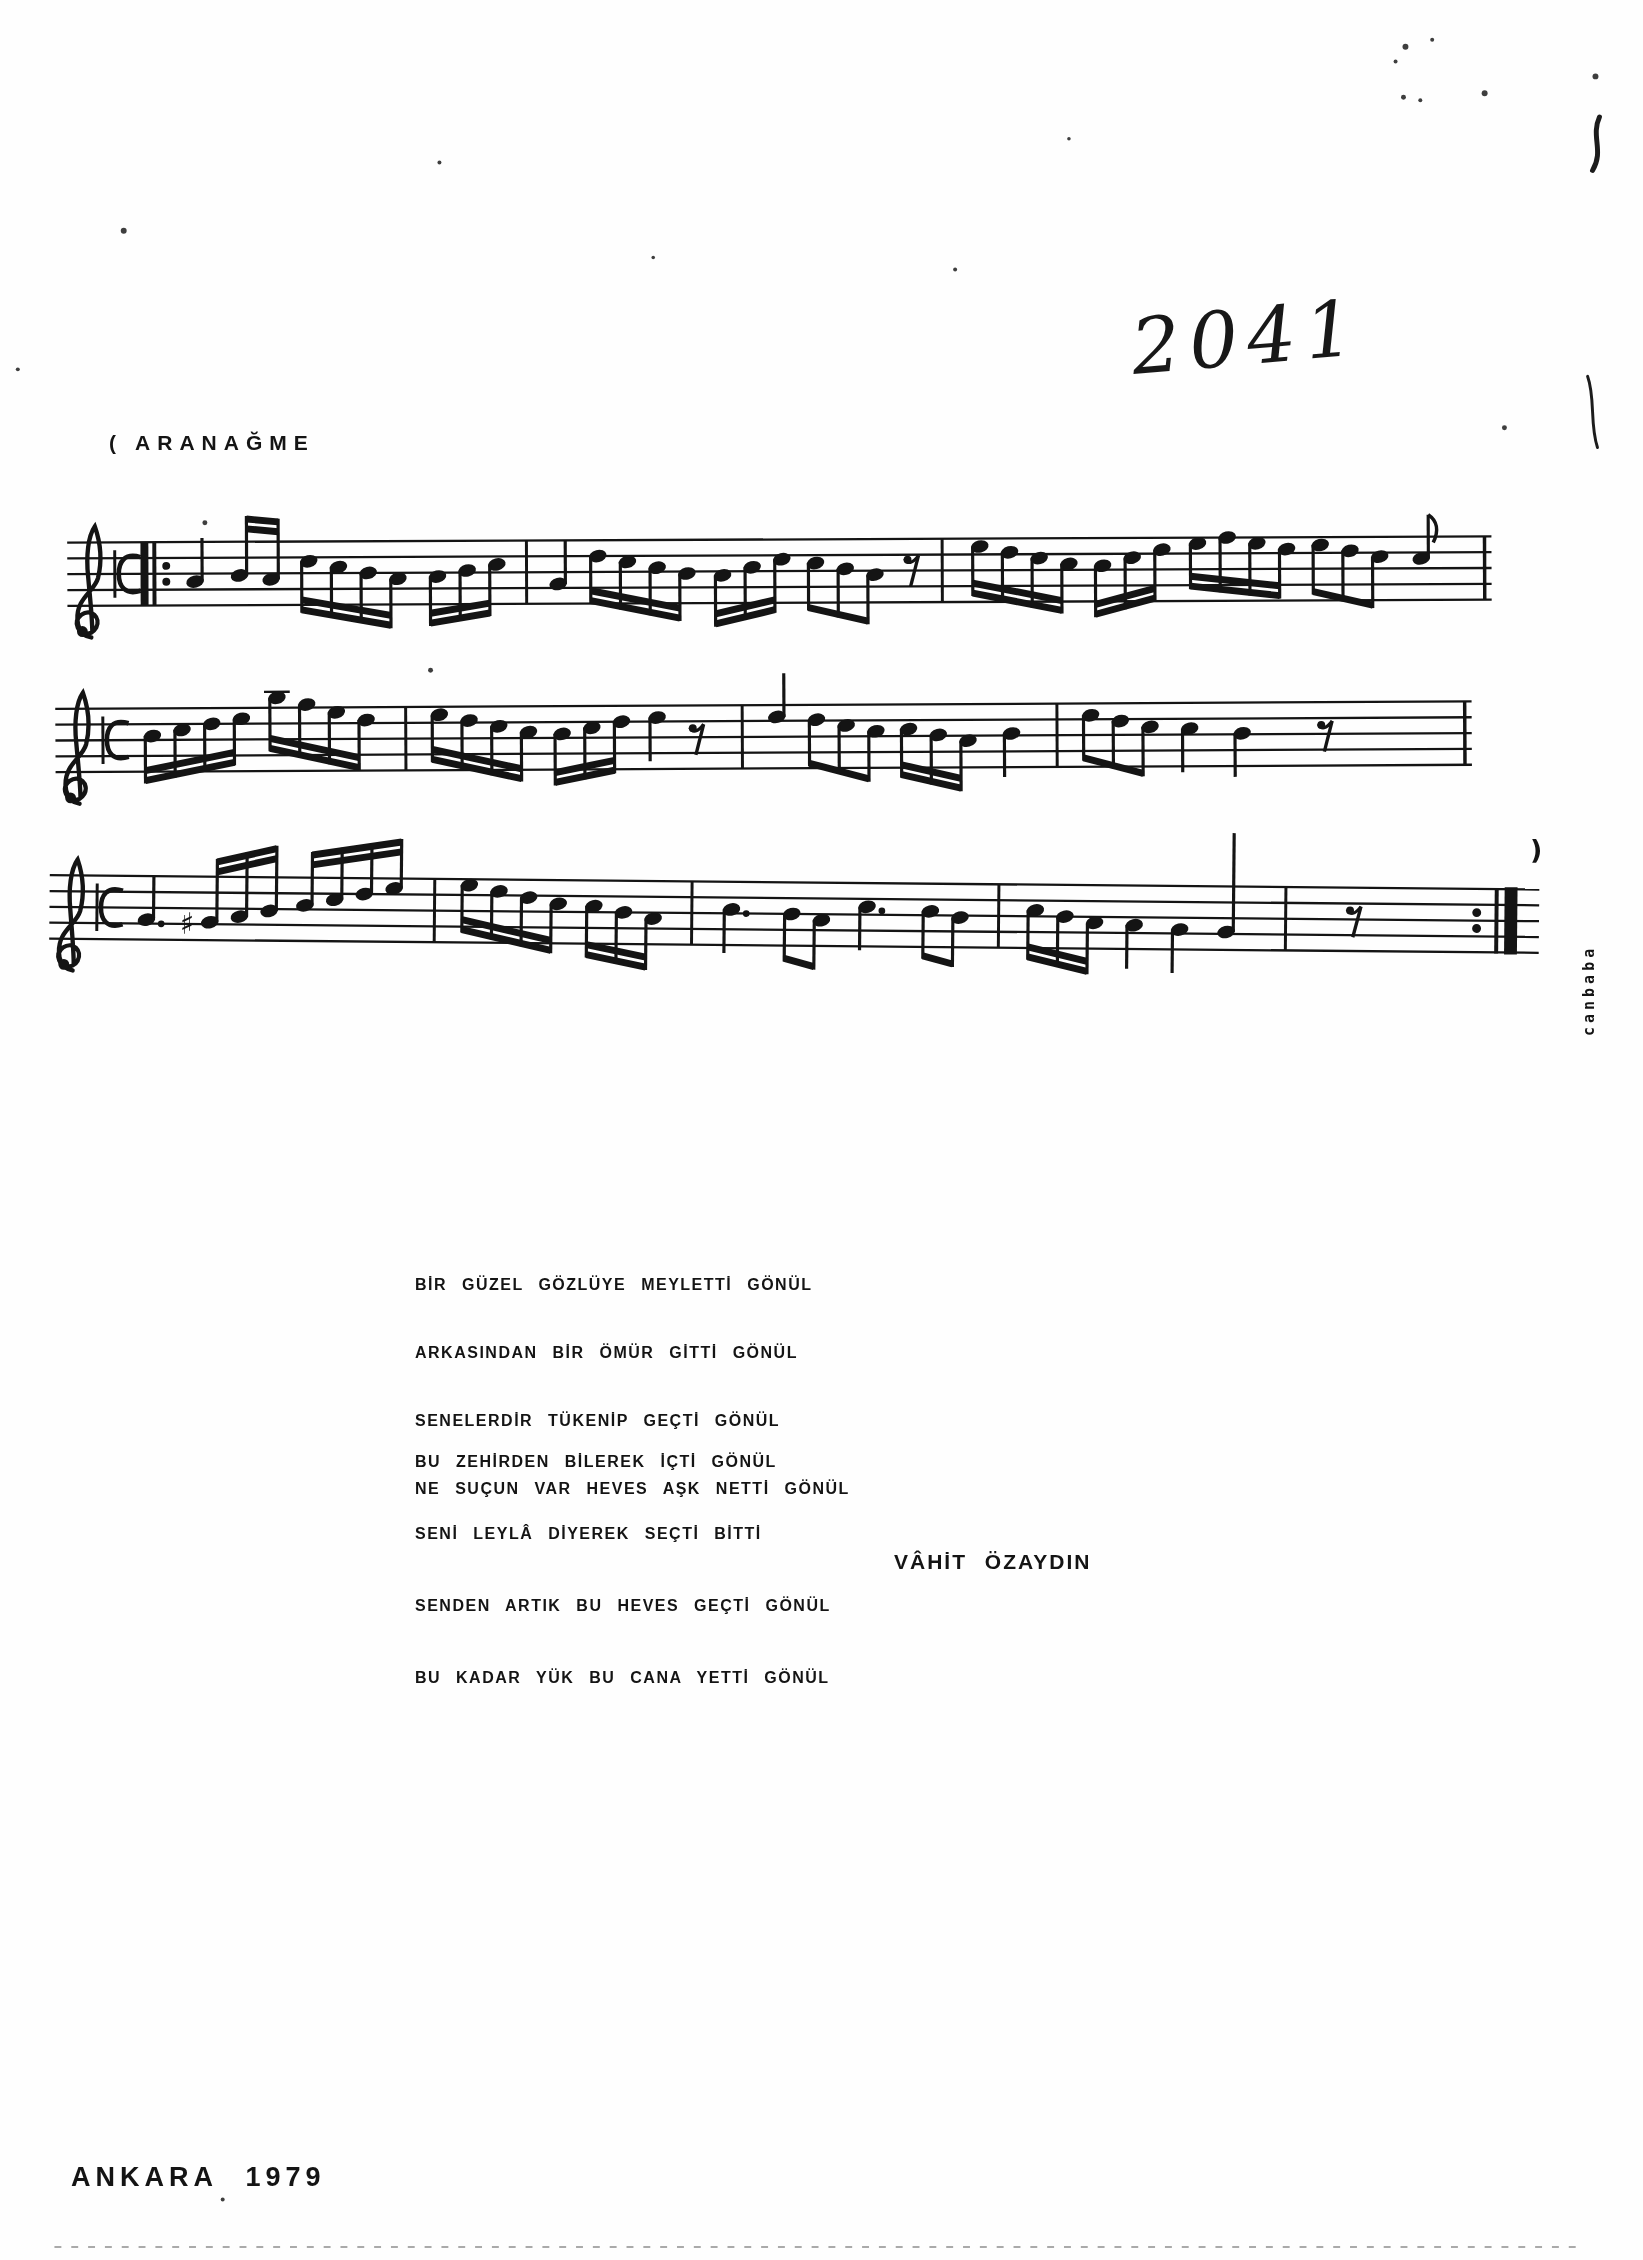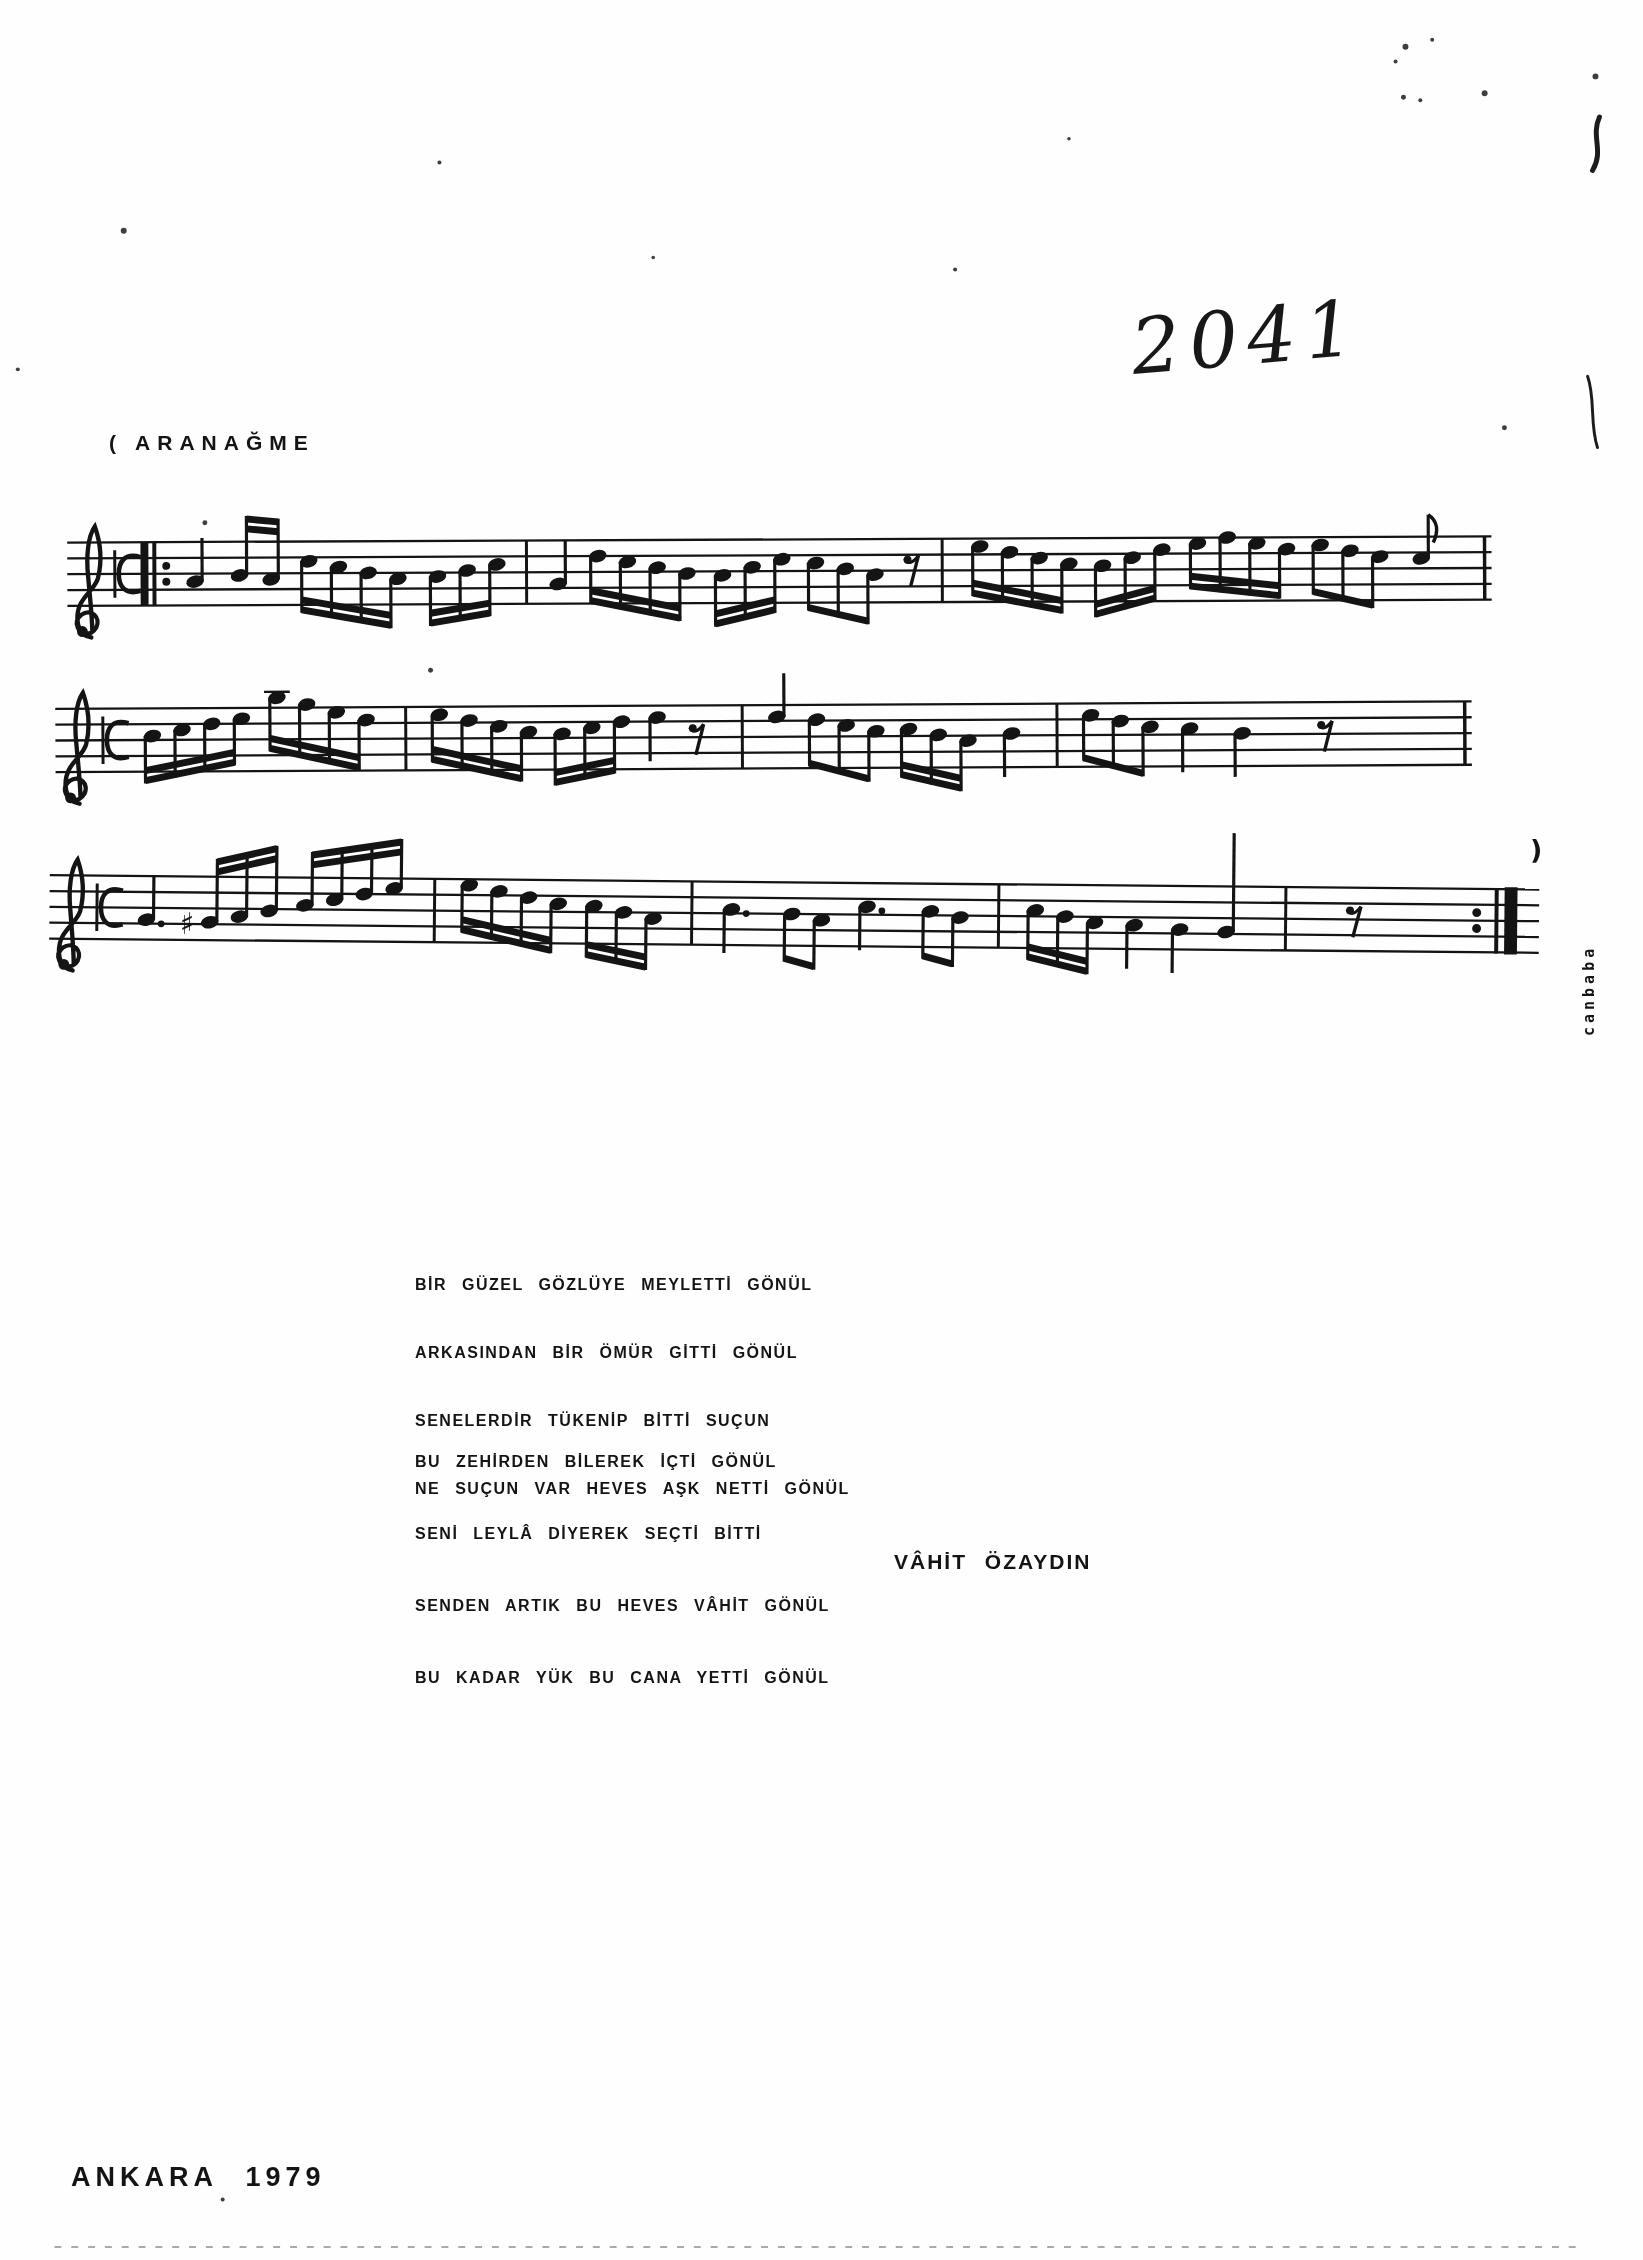--- a/index.html
+++ b/index.html
@@ -391,28 +391,28 @@
 
   <div class="abs tune-label">( ARANAĞME</div>
 
   <span class="abs paren-mark">)</span>
 
   <div class="abs side-note">canbaba</div>
 
   <div class="abs lyrics stanza1">
     <div>BİR GÜZEL GÖZLÜYE MEYLETTİ GÖNÜL</div>
     <div>ARKASINDAN BİR ÖMÜR GİTTİ GÖNÜL</div>
-    <div>SENELERDİR TÜKENİP BİTTİ SUÇUN</div>
+    <div>SENELERDİR TÜKENİP GEÇTİ GÖNÜL</div>
     <div>NE SUÇUN VAR HEVES AŞK NETTİ GÖNÜL</div>
   </div>
 
   <div class="abs lyrics stanza2">
     <div>BU ZEHİRDEN BİLEREK İÇTİ GÖNÜL</div>
     <div>SENİ LEYLÂ DİYEREK SEÇTİ BİTTİ</div>
-    <div>SENDEN ARTIK BU HEVES VÂHİT GÖNÜL</div>
+    <div>SENDEN ARTIK BU HEVES GEÇTİ GÖNÜL</div>
     <div>BU KADAR YÜK BU CANA YETTİ GÖNÜL</div>
   </div>
 
   <div class="abs author">VÂHİT ÖZAYDIN</div>
 
   <div class="abs imprint">ANKARA 1979</div>
 
 </div>
 
 

